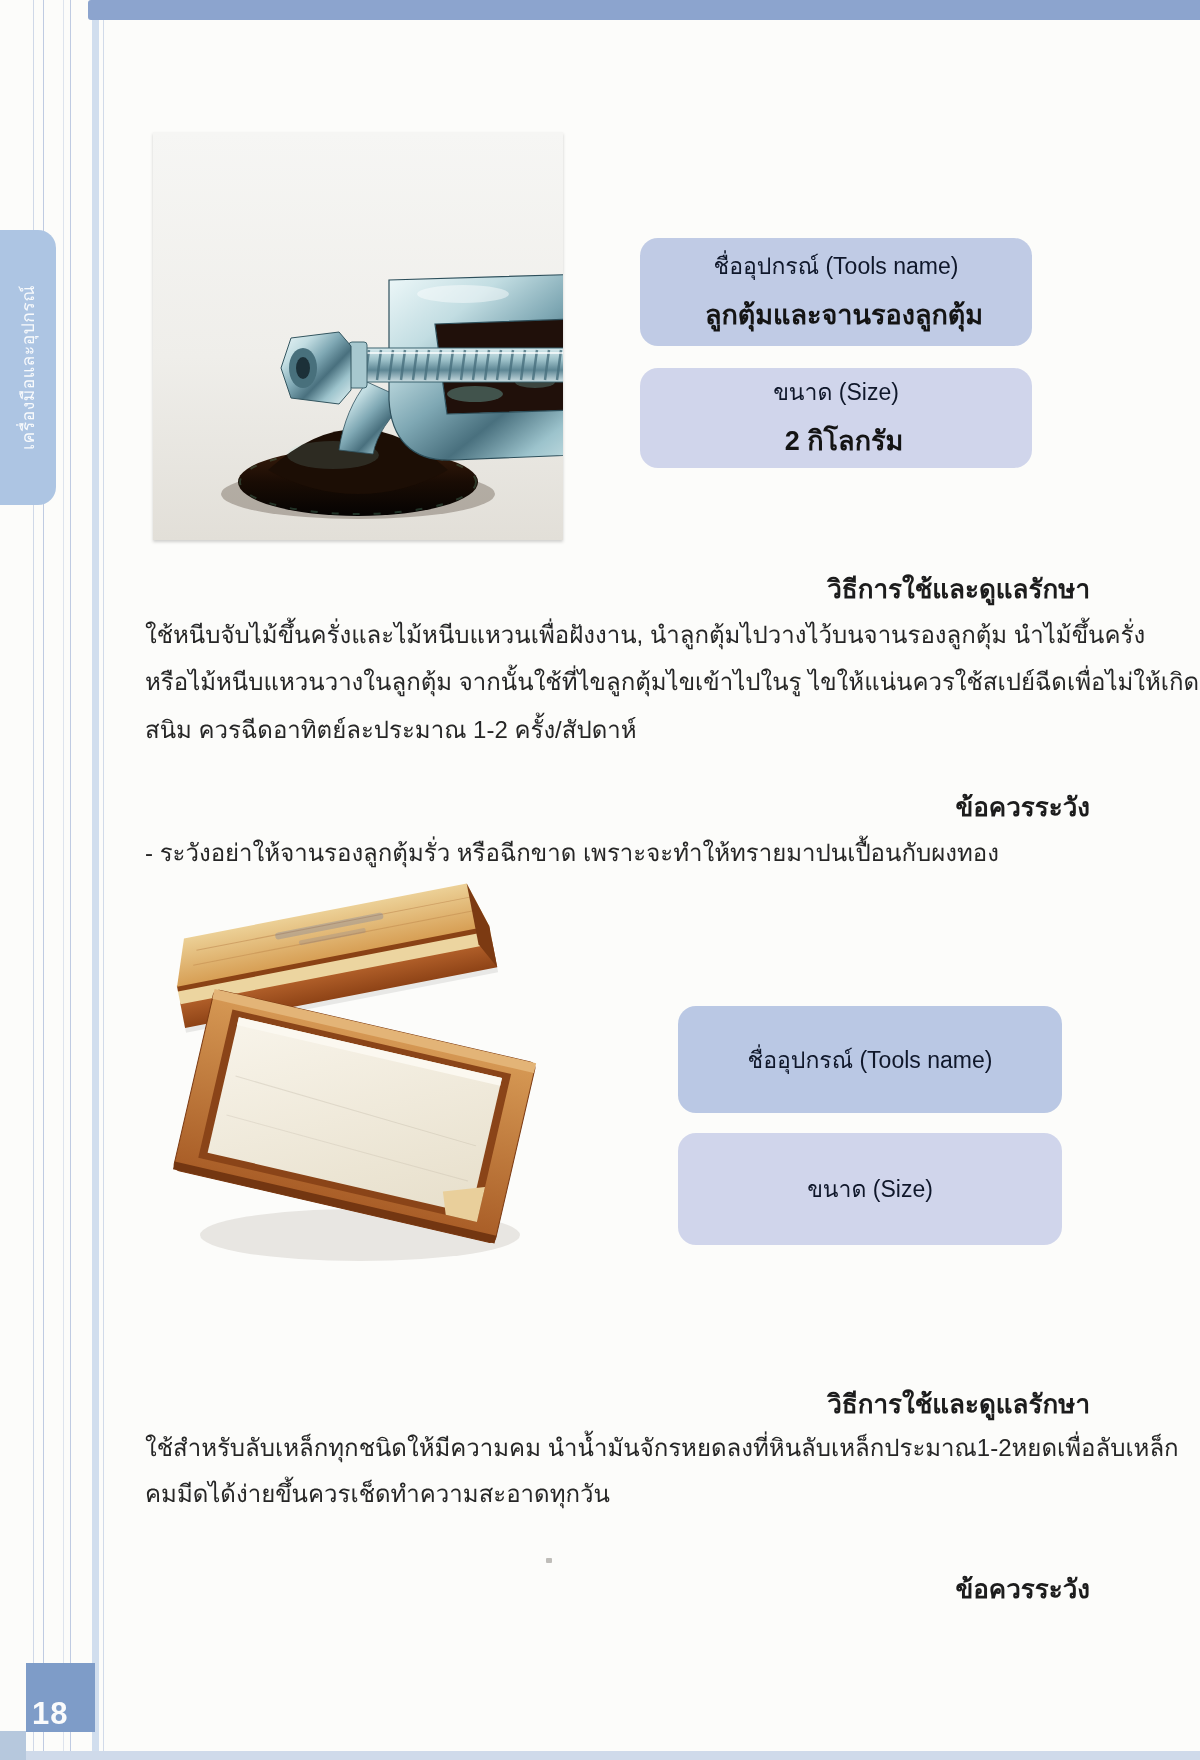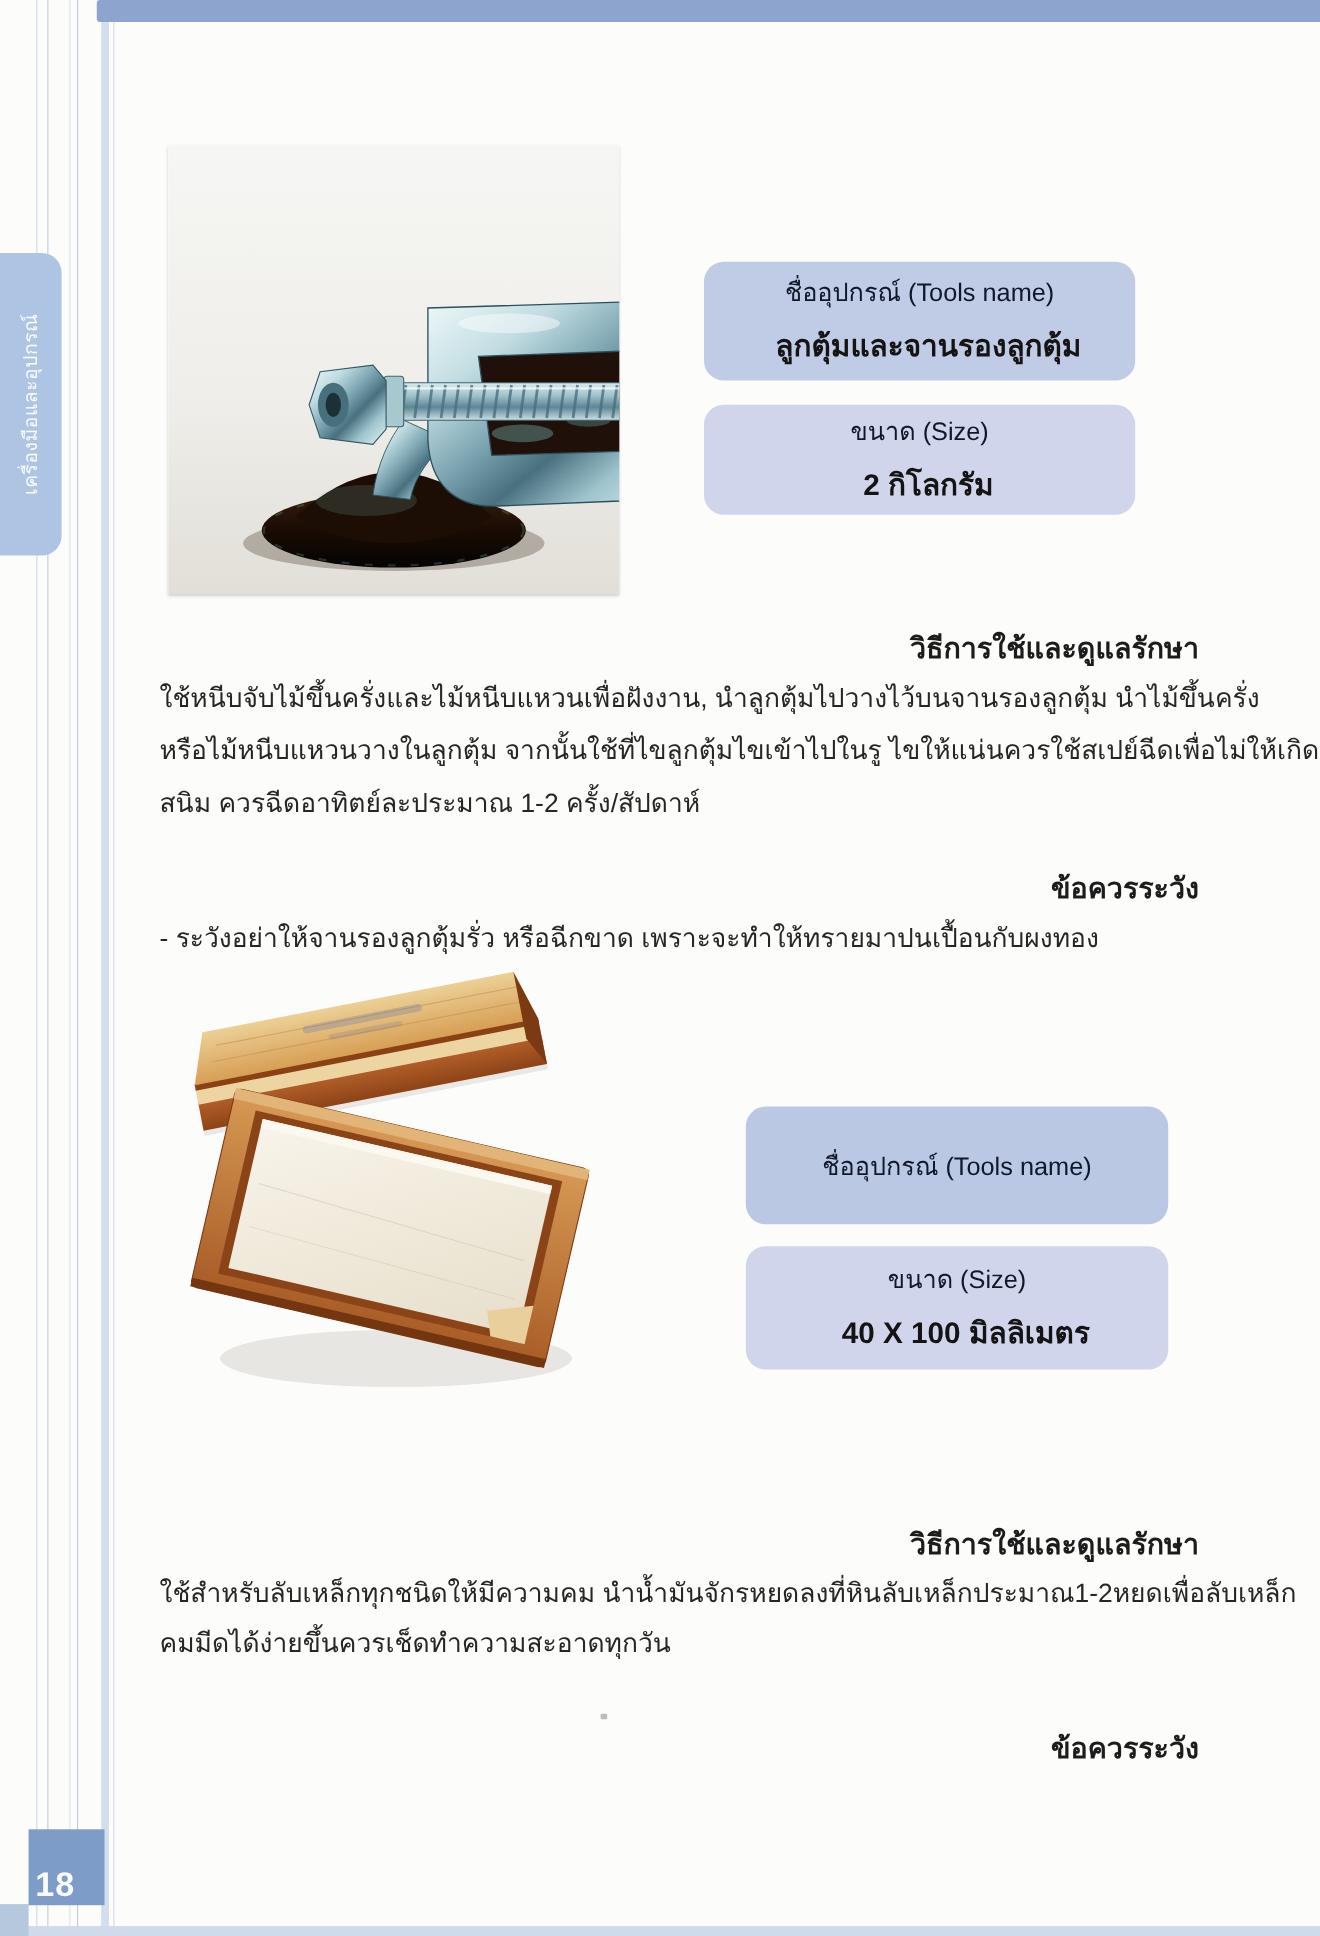--- a/index.html
+++ b/index.html
@@ -206,21 +206,20 @@
         <rect x="30" y="327" width="330" height="8" fill="#733611"></rect>
       </g>
     </svg>
   </div>
 
   <div class="info-box box-name2">
     <div class="label">ชื่ออุปกรณ์ (Tools name)</div>
   </div>
   <div class="info-box box-size2">
     <div class="label">ขนาด (Size)</div>
-    <div class="value">40 X 100 มิลลิเมตร</div>
   </div>
 
   <div class="sec-heading" style="top:1383px">วิธีการใช้และดูแลรักษา</div>
   <div class="body-line" style="top:1428px">ใช้สำหรับลับเหล็กทุกชนิดให้มีความคม นำน้ำมันจักรหยดลงที่หินลับเหล็กประมาณ1-2หยดเพื่อลับเหล็ก</div>
   <div class="body-line" style="top:1474px">คมมีดได้ง่ายขึ้นควรเช็ดทำความสะอาดทุกวัน</div>
   <div class="speck"></div>
   <div class="sec-heading" style="top:1568px">ข้อควรระวัง</div>
 
 </div>
 

